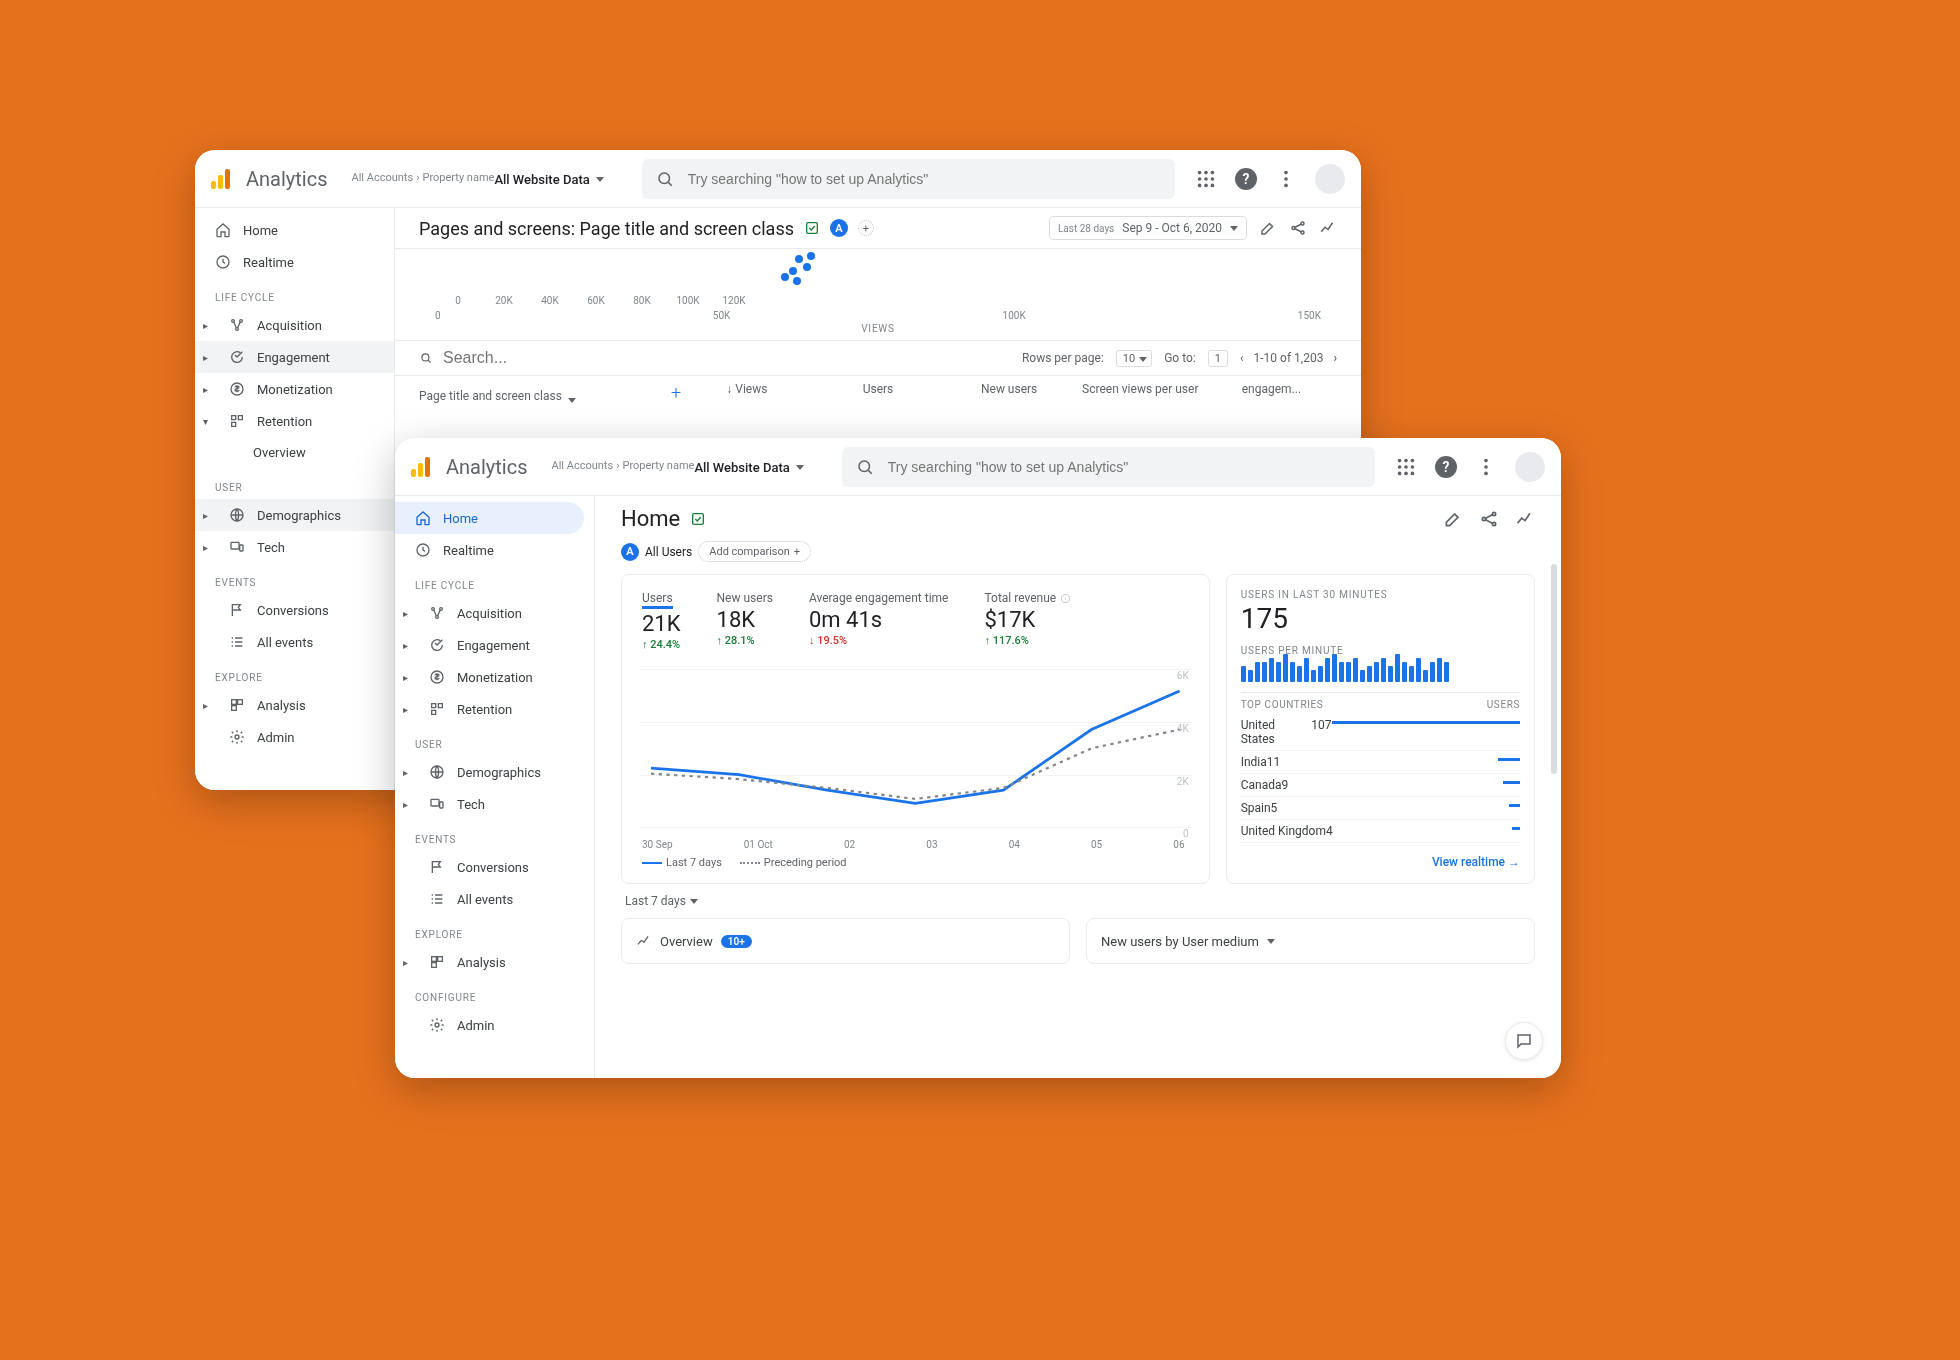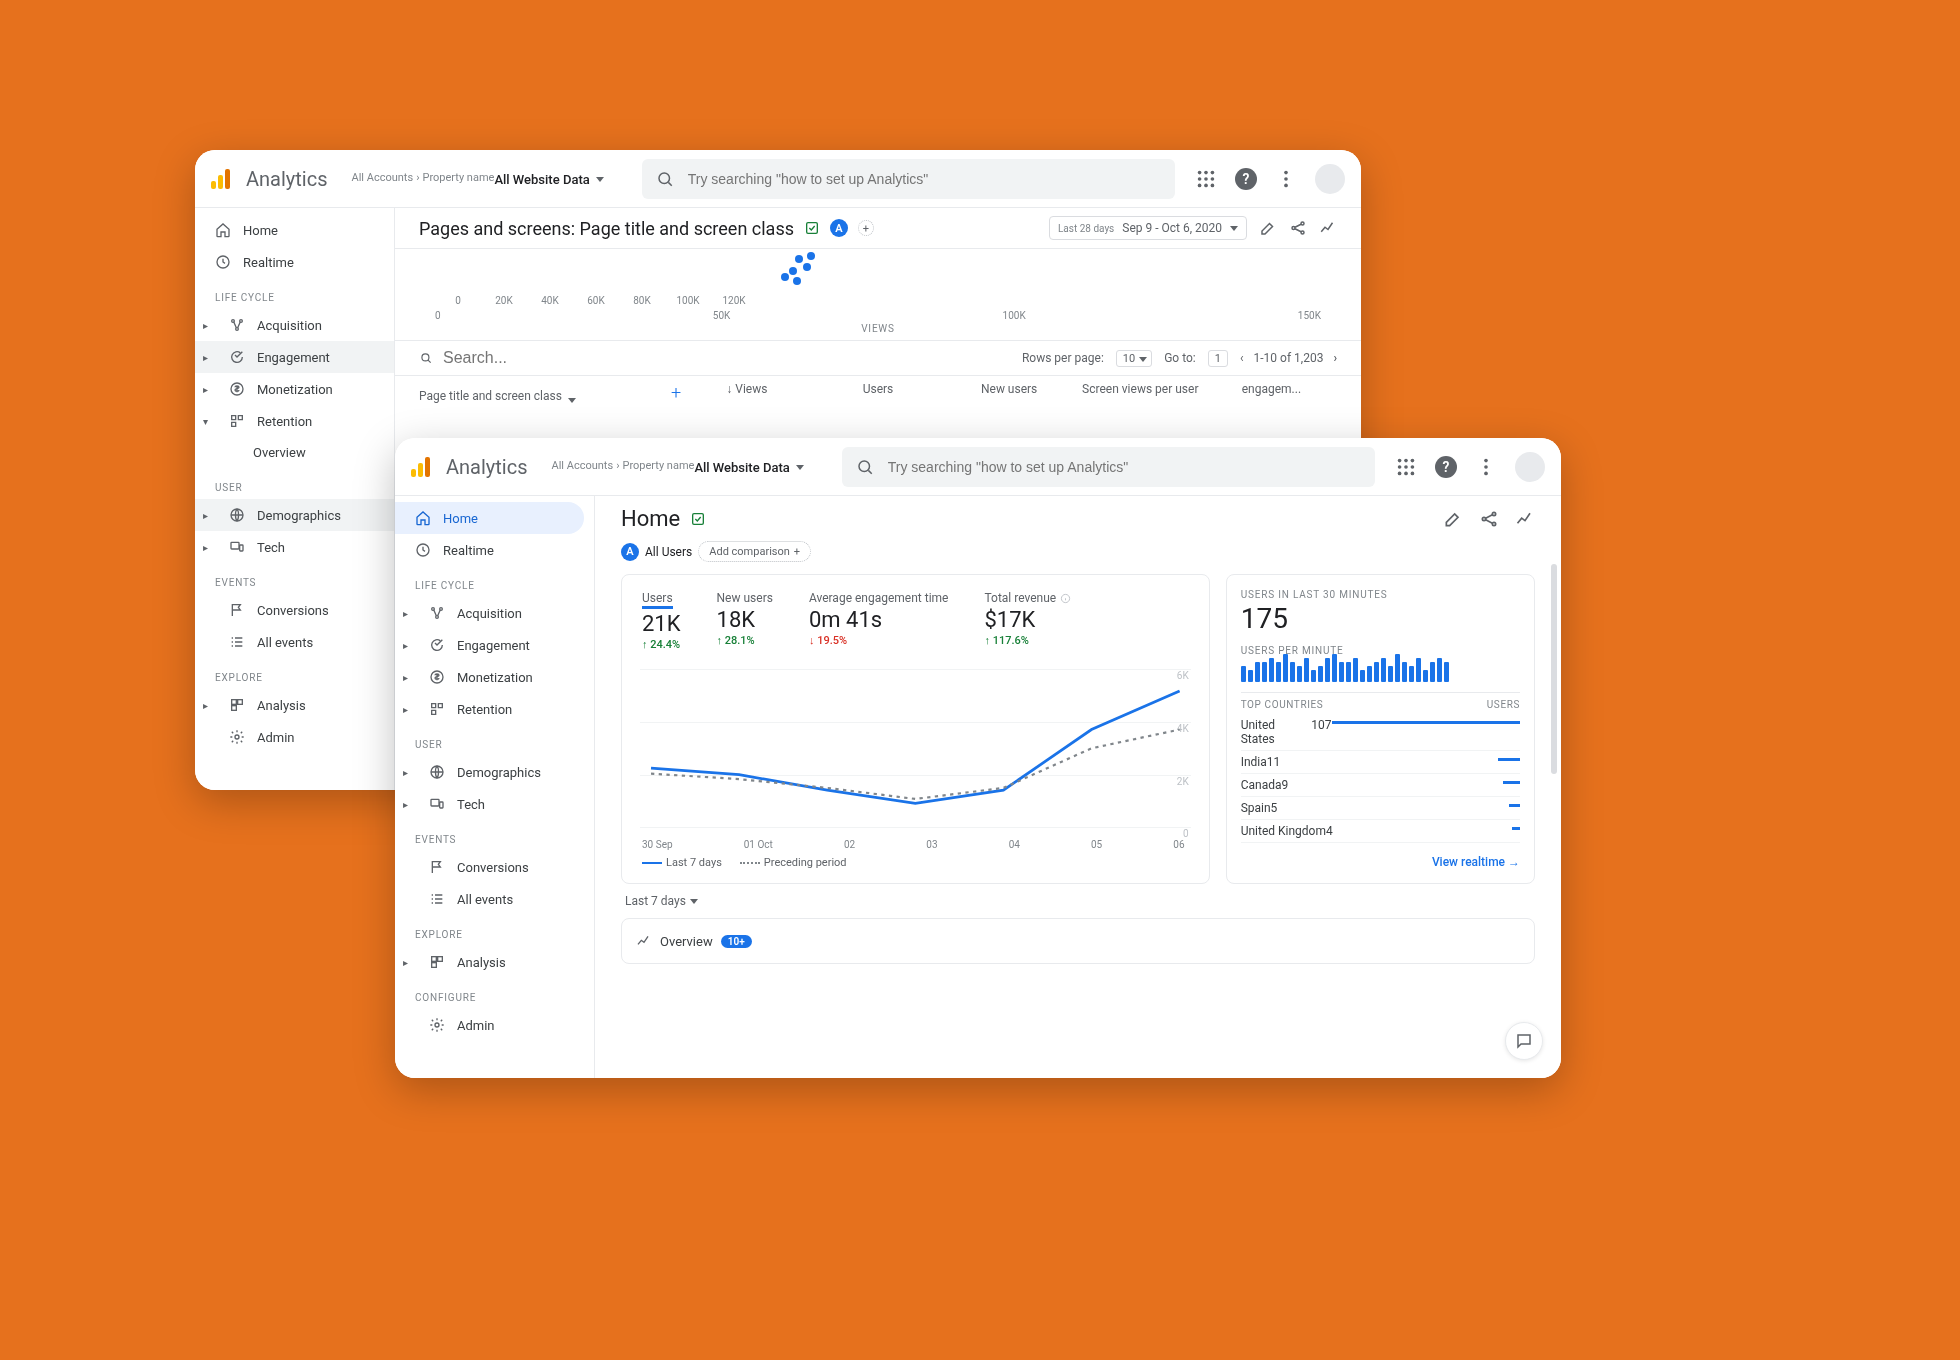--- a/index.html
+++ b/index.html
@@ -813,20 +813,24 @@
       </div>
 
       <div class="lowcards">
         <div class="lowcard">
           <svg width="16" height="16" viewBox="0 0 24 24" fill="none" stroke="#5f6368" stroke-width="2">
               <path d="M3 17l5-6 4 3 6-9"></path>
             </svg>
           <span>Overview</span>
           <span class="pill">10+</span>
         </div>
+        <div class="lowcard">
+          <span>New users by User medium</span>
+          <span class="caret-down"></span>
+        </div>
       </div>
     </div>
   </div>
 
   <div class="chatfab">
     <svg width="18" height="18" viewBox="0 0 24 24" fill="none" stroke="currentColor" stroke-width="2">
         <path d="M4 4h16v12H8l-4 4z"></path>
       </svg>
   </div>
 </div>

